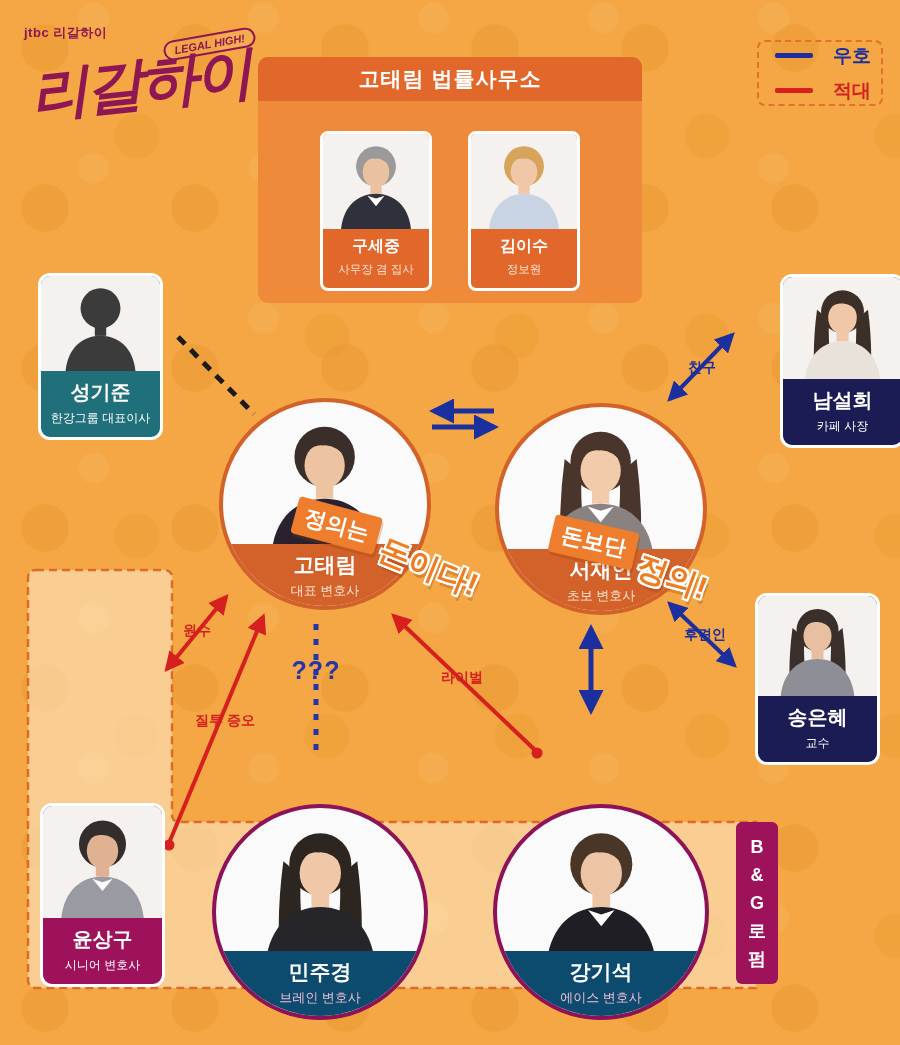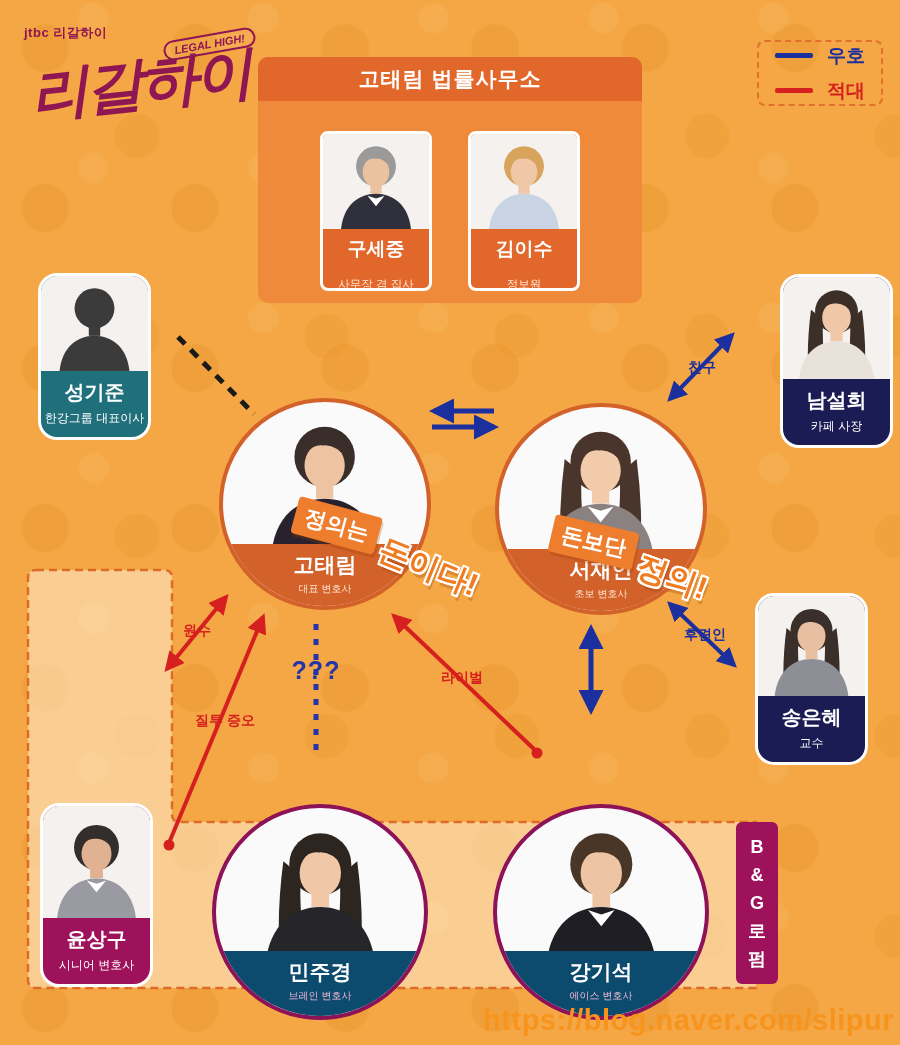--- a/index.html
+++ b/index.html
@@ -19,55 +19,55 @@
   .logo{left:24px;top:24px;width:250px;height:125px;z-index:5}
   .logo-network{font-size:13px;font-weight:bold;color:#8e1653;letter-spacing:.5px}
   .logo-title{font-size:58px;font-weight:900;font-style:italic;color:#8e1653;
     transform:rotate(-6deg);letter-spacing:-3px;line-height:1.05;margin:10px 0 0 6px}
   .logo-bubble{position:absolute;right:18px;top:10px;border:2.5px solid #8e1653;border-radius:14px;
     padding:2px 9px;font-size:11px;font-weight:bold;font-style:italic;color:#8e1653;transform:rotate(-10deg);background:rgba(255,255,255,.06)}
 
   
   .legend{left:757px;top:40px;width:126px;height:66px;border:2px dashed #e0702c;border-radius:8px;
     display:flex;flex-direction:column;justify-content:center;gap:9px;padding:6px 0 6px 16px;box-sizing:border-box;z-index:5}
-  .legend-row{display:flex;align-items:center;gap:14px}
+  .legend-row{display:flex;align-items:center;gap:20px}
   .legend-line{width:38px;height:5px;border-radius:2px;display:inline-block}
   .legend-label{font-size:19px;font-weight:bold}
 
   
   .office{left:258px;top:57px;width:384px;height:246px;background:#ef8a3a;border-radius:10px;z-index:2}
   .office-header{height:44px;background:#e2672b;border-radius:10px 10px 0 0;display:flex;align-items:center;justify-content:center;
     color:#fff;font-size:21px;font-weight:bold;letter-spacing:1px}
   .member-card{position:absolute;width:112px;height:160px;background:#e2672b;border:3px solid #fff;border-radius:8px;
     box-sizing:border-box;overflow:hidden;text-align:center}
   .member-photo{height:95px;background:#f4f1ee;overflow:hidden}
-  .member-name{color:#fff;font-size:19px;font-weight:bold;margin-top:7px}
-  .member-role{color:#ffe3cf;font-size:11.5px;margin-top:15px}
-
-  
-  .side-card{position:absolute;width:113px;border:3px solid #fff;border-radius:19px;box-sizing:border-box;
+  .member-name{color:#fff;font-size:16px;font-weight:bold;margin-top:7px}
+  .member-role{color:#ffe3cf;font-size:11.5px;margin-top:5px}
+
+  
+  .side-card{position:absolute;width:125px;border:3px solid #fff;border-radius:12px;box-sizing:border-box;
     overflow:hidden;text-align:center;z-index:4}
   .side-card .card-photo{background:#f4f1ee;overflow:hidden}
   .card-name{color:#fff;font-size:20px;font-weight:bold;margin-top:8px}
   .card-role{color:#fff;font-size:12px;margin-top:4px;padding:0 2px 10px}
   .teal{background:#20707c}
   .navy{background:#1c1c55}
   .magenta{background:#9e125c}
 
   
   .big-circle{position:absolute;border-radius:50%;background:#fbfafa;box-sizing:content-box;z-index:4}
   .circle-inner{position:absolute;inset:0;border-radius:50%;overflow:hidden}
   .circle-photo{position:absolute;left:9%;right:9%;top:3%;bottom:54px}
   .circle-band{position:absolute;left:0;right:0;bottom:0;text-align:center}
   .orange-c{width:204px;height:204px;border:4px solid #d2622a}
   .orange-c .circle-band{height:62px;background:#d2622a}
   .magenta-c{width:208px;height:208px;border:4px solid #8d1257}
   .magenta-c .circle-band{height:65px;background:#0c4a6e}
   .circle-name{color:#fff;font-size:21px;font-weight:bold;margin-top:7px}
-  .circle-role{font-size:10px;margin-top:3px;color:#ffe3cf}
+  .circle-role{font-size:13px;margin-top:3px;color:#ffe3cf}
   .magenta-c .circle-role{color:#f3bcd4}
 
   
   .tagline{position:absolute;display:flex;align-items:flex-start;transform-origin:left top;z-index:7;white-space:nowrap}
   .tag-chip{background:#ee7d2e;color:#fff;font-weight:bold;font-size:22px;padding:4px 10px;border-radius:4px;
     box-shadow:2px 3px 0 rgba(150,60,0,.25)}
   .tag-big{font-size:31px;font-weight:900;color:#f07c22;margin-left:5px;transform:translateY(15px) rotate(7deg);
     text-shadow:2px 0 #fff,-2px 0 #fff,0 2px #fff,0 -2px #fff,2px 2px #fff,-2px -2px #fff,2px -2px #fff,-2px 2px #fff,4px 5px 0 rgba(160,70,10,.3)}
 
   
@@ -317,15 +317,14 @@
   <div class="rel-label rel-red" style="left:462px;top:678px">라이벌</div>
 
   <div class="abs bng-label">
     <span>B</span>
     <span>&amp;</span>
     <span>G</span>
     <span>로</span>
     <span>펌</span>
   </div>
 
-  <div class="abs watermark">https://blog.naver.com/slipur</div>
 
 </div>
 
 </body></html>

